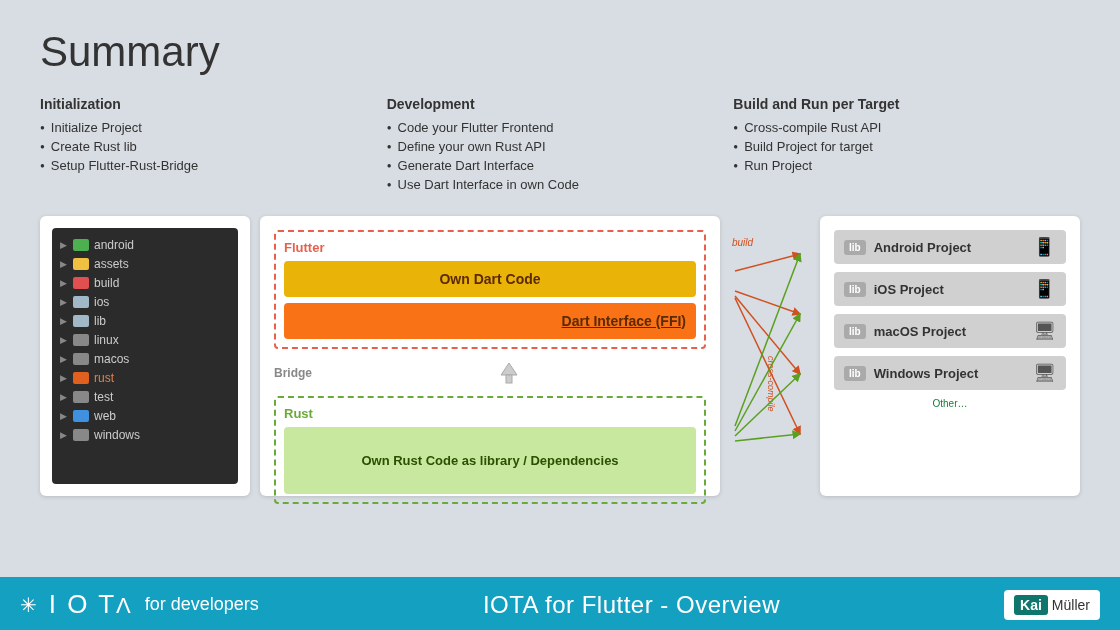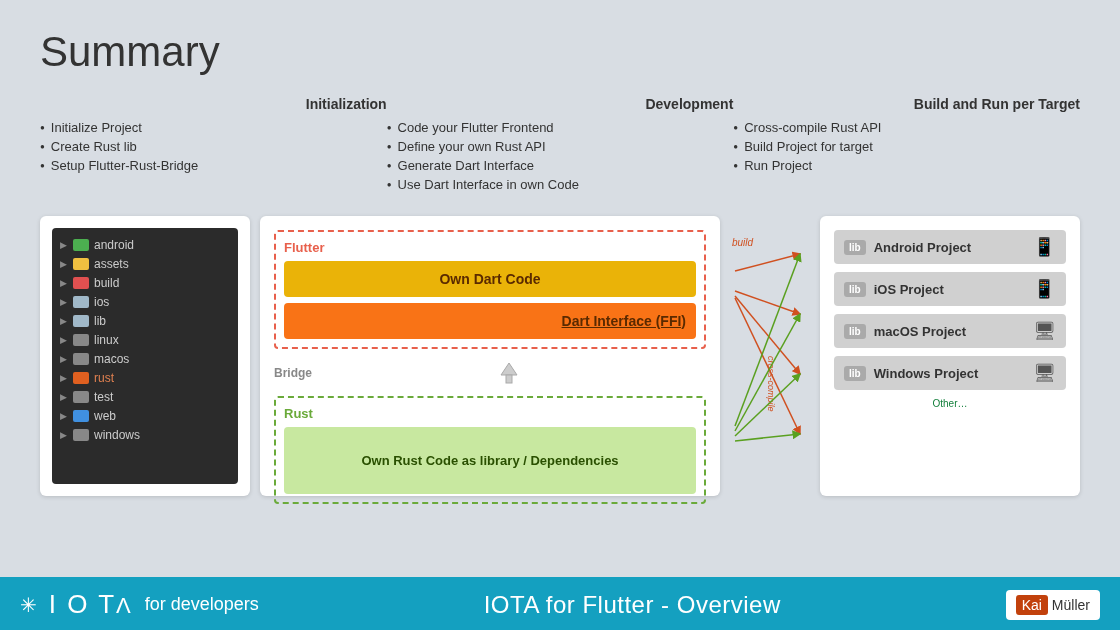--- a/index.html
+++ b/index.html
@@ -22,21 +22,20 @@
       font-weight: 300;
       color: #333;
       margin-bottom: 20px;
     }
 
     .columns-wrapper {
       display: flex;
       gap: 0;
       justify-content: space-between;
       margin-bottom: 20px;
-      text-align: right;
     }
 
     .text-column {
       flex: 1;
     }
 
     .text-column h3 {
       font-size: 14px;
       font-weight: 700;
       color: #333;
@@ -265,26 +264,26 @@
     .footer-right {
       background: #fff;
       border-radius: 4px;
       padding: 5px 10px;
       display: flex;
       align-items: center;
       gap: 4px;
     }
 
     .kai-box {
-      background: #c2410c;
+      background: #0f766e;
       color: #fff;
       padding: 2px 6px;
       border-radius: 3px;
       font-size: 14px;
-      font-weight: 400;
+      font-weight: 700;
     }
 
     .muller-text {
       font-size: 14px;
       color: #333;
       font-weight: 500;
     }
 
     .iota-snowflake {
       font-size: 20px;

